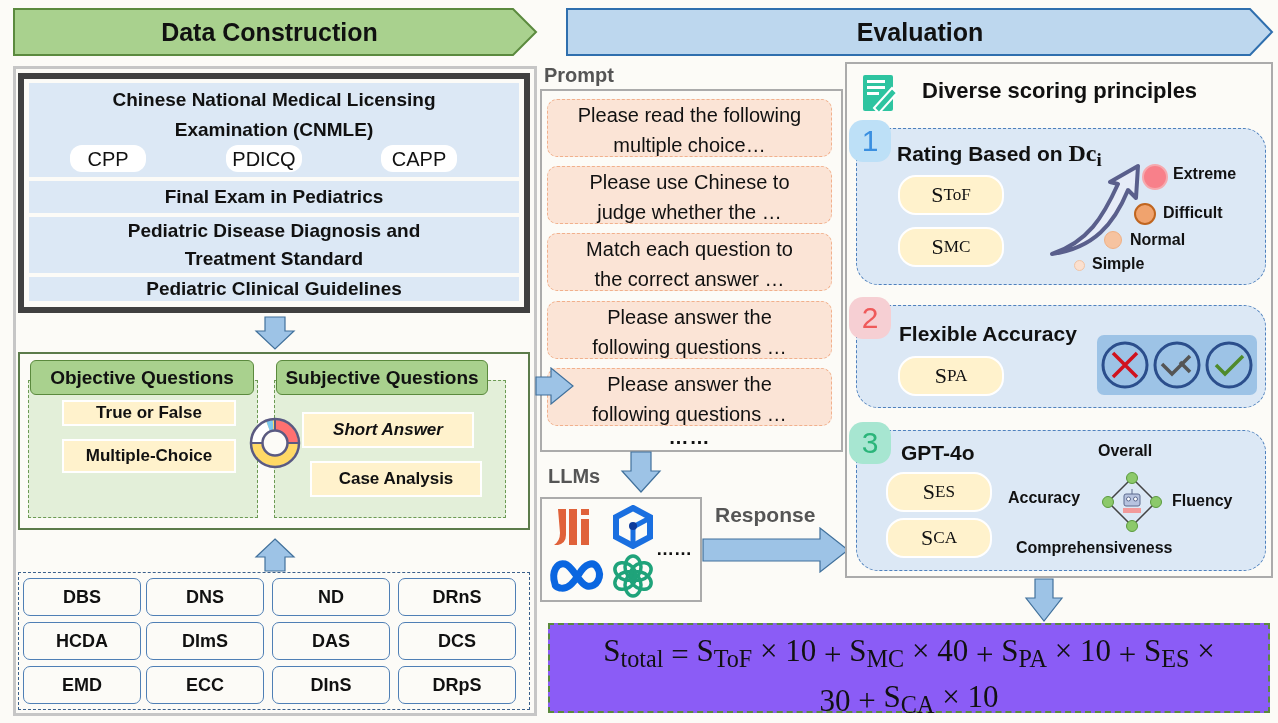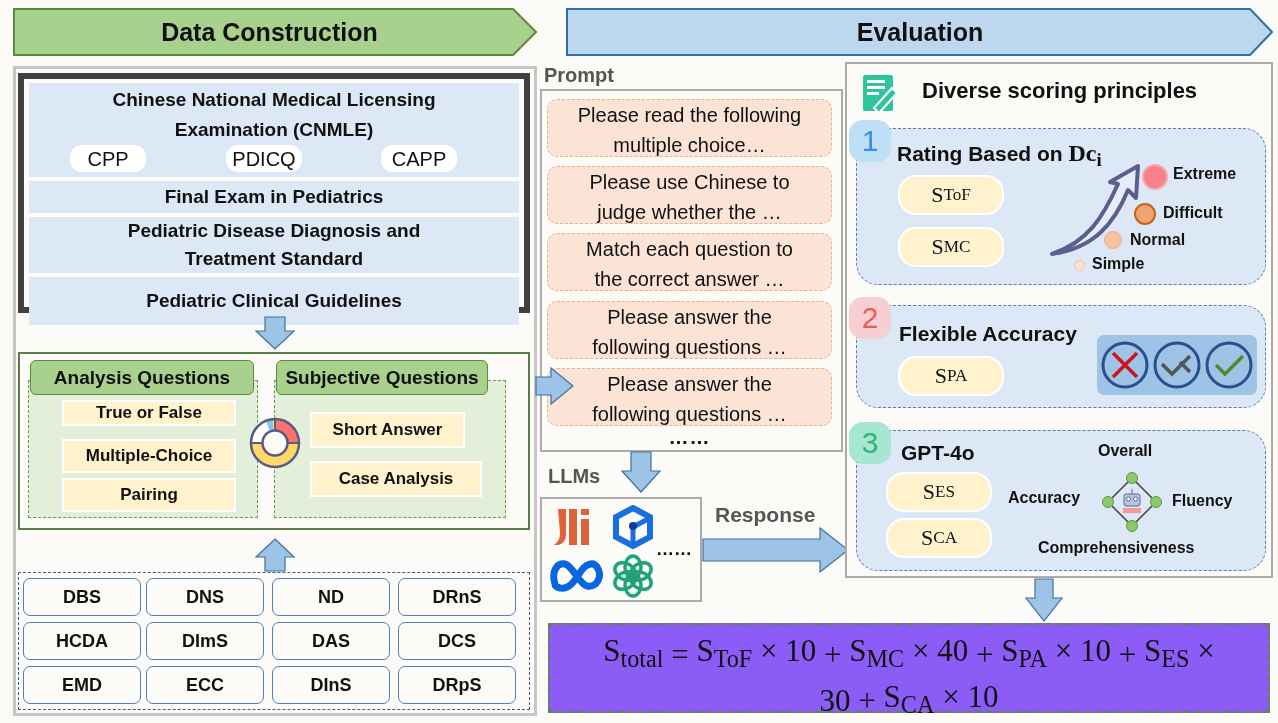--- a/index.html
+++ b/index.html
@@ -77,37 +77,36 @@
       <div class="abs c pill-w" style="left:41px;width:76px;font-weight:normal;">CPP</div>
       <div class="abs c pill-w" style="left:197px;width:76px;font-weight:normal;">PDICQ</div>
       <div class="abs c pill-w" style="left:352px;width:76px;font-weight:normal;">CAPP</div>
     </div>
   </div>
   <div class="src-row c" style="top:102px;height:32px;">Final Exam in Pediatrics</div>
   <div class="src-row" style="top:138px;height:56px;line-height:28px;">
     <div class="c">Pediatric Disease Diagnosis and</div>
     <div class="c">Treatment Standard</div>
   </div>
-  <div class="src-row c" style="top:198px;height:48px;">Pediatric Clinical Guidelines</div>
+  <div class="src-row c" style="top:198px;height:24px;">Pediatric Clinical Guidelines</div>
 </div>
 
 <svg class="abs" style="left:254px;top:316px;" width="42" height="34">
   <polygon points="11,1 31,1 31,15 40,15 21,33 2,15 11,15" fill="#9dc3e6" stroke="#41719c" stroke-width="1.2"></polygon>
 </svg>
 
 <div class="abs" id="qbox">
   <div class="abs qdash" style="left:8px;top:26px;width:230px;height:138px;"></div>
-  <div class="abs qhead c" style="left:10px;top:6px;width:224px;height:35px;">Analysis Questions</div>
+  <div class="abs qhead c" style="left:10px;top:6px;width:224px;height:35px;">Objective Questions</div>
   <div class="abs qitem c" style="left:42px;top:46px;width:174px;height:26px;">True or False</div>
   <div class="abs qitem c" style="left:42px;top:85px;width:174px;height:34px;">Multiple-Choice</div>
-  <div class="abs qitem c" style="left:42px;top:124px;width:174px;height:34px;">Pairing</div>
 
   <div class="abs qdash" style="left:254px;top:26px;width:232px;height:138px;"></div>
   <div class="abs qhead c" style="left:256px;top:6px;width:212px;height:35px;">Subjective Questions</div>
-  <div class="abs qitem c" style="left:290px;top:58px;width:155px;height:36px;">Short Answer</div>
+  <div class="abs qitem c" style="left:282px;top:58px;width:172px;height:36px;font-style:italic;">Short Answer</div>
   <div class="abs qitem c" style="left:290px;top:107px;width:172px;height:36px;">Case Analysis</div>
 
   <svg class="abs" style="left:228px;top:62px;" width="54" height="54" viewBox="0 0 54 54">
     <circle cx="27" cy="27" r="18" fill="none" stroke="#ffd966" stroke-width="10"></circle>
     <path d="M27 9 A18 18 0 0 1 45 27" fill="none" stroke="#ff7070" stroke-width="10"></path>
     <path d="M9 27 A18 18 0 0 1 20 10" fill="none" stroke="#ffffff" stroke-width="10"></path>
     <path d="M20 10 A18 18 0 0 1 25 9" fill="none" stroke="#7cc8f0" stroke-width="10"></path>
     <circle cx="27" cy="27" r="24" fill="none" stroke="#5a5a82" stroke-width="2.5"></circle>
     <circle cx="27" cy="27" r="12.5" fill="#fcfbf7" stroke="#5a5a82" stroke-width="2.5"></circle>
     <line x1="27" y1="3" x2="27" y2="14" stroke="#5a5a82" stroke-width="2"></line>
@@ -272,21 +271,21 @@
   <span>S</span>
     <sub>ES</sub>
 </div>
 <div class="abs c spill serif" style="left:886px;top:518px;">
   <span>S</span>
     <sub>CA</sub>
 </div>
 <div class="abs lvl" style="left:1098px;top:442px;">Overall</div>
 <div class="abs lvl" style="left:1008px;top:489px;">Accuracy</div>
 <div class="abs lvl" style="left:1172px;top:492px;">Fluency</div>
-<div class="abs lvl" style="left:1038px;top:539px;">Comprehensiveness</div>
+<div class="abs lvl" style="left:1016px;top:539px;">Comprehensiveness</div>
 <svg class="abs" style="left:1102px;top:472px;" width="60" height="60">
   <polygon points="30,6 54,30 30,54 6,30" fill="none" stroke="#444" stroke-width="1.5"></polygon>
   <circle cx="30" cy="6" r="5.5" fill="#8cc96a" stroke="#5b9a3e"></circle>
   <circle cx="54" cy="30" r="5.5" fill="#8cc96a" stroke="#5b9a3e"></circle>
   <circle cx="30" cy="54" r="5.5" fill="#8cc96a" stroke="#5b9a3e"></circle>
   <circle cx="6" cy="30" r="5.5" fill="#8cc96a" stroke="#5b9a3e"></circle>
   <rect x="22" y="22" width="16" height="12" rx="2" fill="#b7c3df" stroke="#5d6a8e"></rect>
   <circle cx="26.5" cy="27" r="2" fill="#fff" stroke="#5d6a8e"></circle>
   <circle cx="33.5" cy="27" r="2" fill="#fff" stroke="#5d6a8e"></circle>
   <line x1="30" y1="17" x2="30" y2="22" stroke="#5d6a8e"></line>

